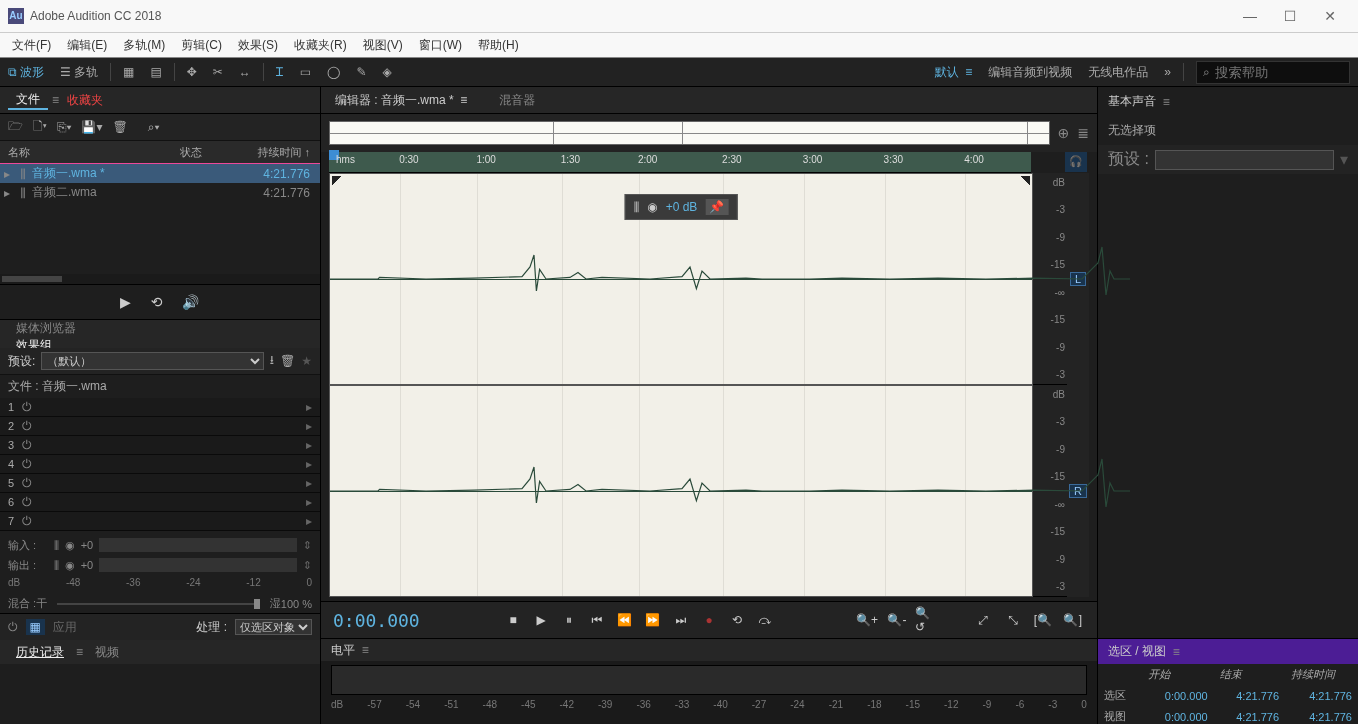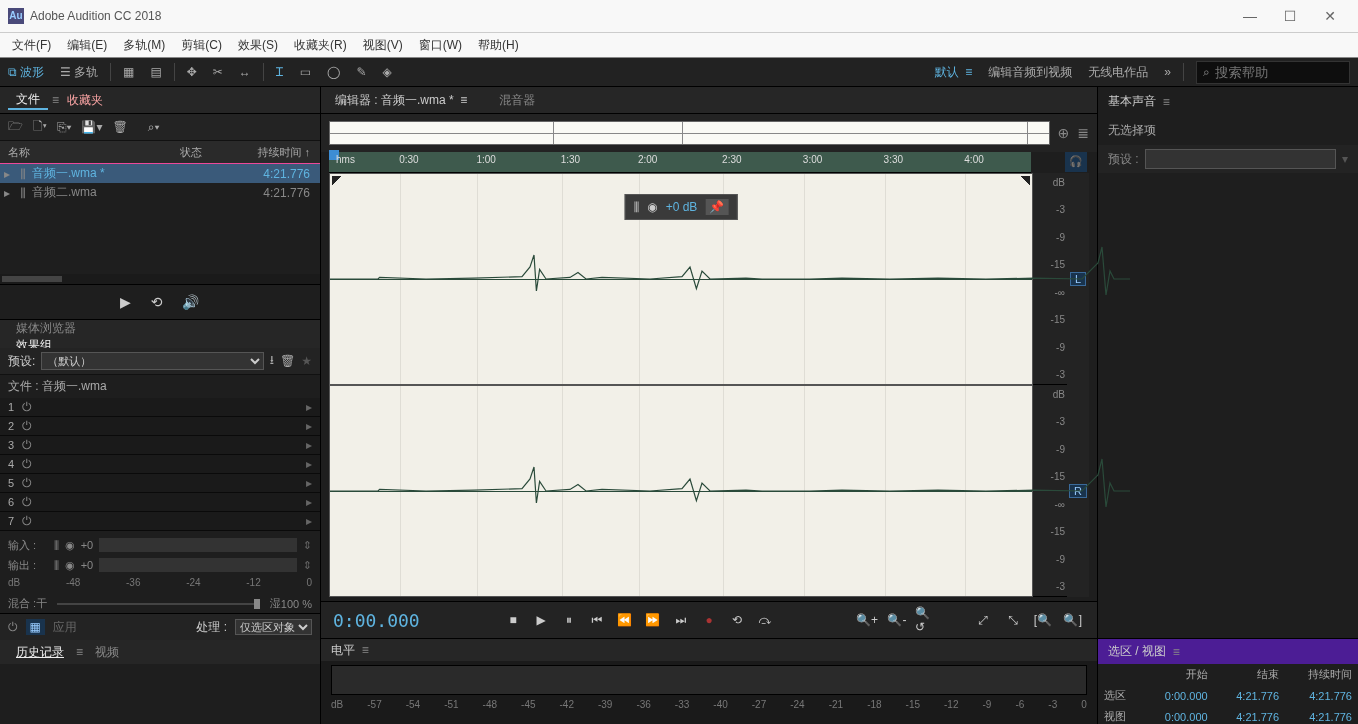--- a/index.html
+++ b/index.html
@@ -12,21 +12,21 @@
 .toolbar{height:28px;background:#222;display:flex;align-items:center;border-bottom:1px solid #000;}
 .tbtn{padding:2px 6px;margin:0 2px;cursor:pointer;color:#aaa;display:flex;align-items:center;font-size:12px;}
 .tbtn.active{color:#5fb4e0;}
 .sep{width:1px;height:18px;background:#444;margin:0 4px;}
 .toolbar .right{margin-left:auto;display:flex;align-items:center;}
 .searchhelp{background:#0e0e0e;border:1px solid #333;padding:2px 6px;margin:0 8px;width:140px;display:flex;align-items:center;}
 .searchhelp input{background:none;border:none;color:#888;outline:none;width:100%;}
 .body{display:flex;height:640px;}
 .leftcol{width:320px;display:flex;flex-direction:column;background:#1e1e1e;border-right:1px solid #000;}
 .panelhdr{height:26px;display:flex;align-items:center;padding:0 8px;background:#262626;border-bottom:1px solid #000;}
-.panelhdr .tab{padding:0 8px;cursor:pointer;color:#fca5a5;font-size:12px;}
+.panelhdr .tab{padding:0 8px;cursor:pointer;color:#ef4444;font-size:12px;}
 .panelhdr .tab.sel{color:#eee;border-bottom:2px solid #5fb4e0;}
 .panelhdr .menu{margin-left:4px;color:#888;cursor:pointer;}
 .filetoolbar{height:26px;display:flex;align-items:center;padding:0 8px;gap:10px;background:#232323;border-bottom:1px solid #111;}
 .filetoolbar .ic{color:#aaa;cursor:pointer;}
 .filelisthdr{height:22px;display:flex;align-items:center;background:#2a2a2a;color:#aaa;font-size:11px;border-bottom:1px solid #ec4899;}
 .filelisthdr .c1{flex:1;padding-left:8px;}
 .filelisthdr .c2{width:50px;}
 .filelisthdr .c3{width:80px;text-align:right;padding-right:10px;}
 .filelist{flex:0 0 110px;overflow:auto;background:#1e1e1e;}
 .frow{height:19px;display:flex;align-items:center;font-size:12px;}
@@ -104,28 +104,28 @@
 .transport .btn.rec{color:#a33;}
 .transport .zgroup{margin-left:auto;display:flex;gap:6px;}
 .levelhdr{height:22px;display:flex;align-items:center;padding:0 10px;background:#262626;color:#ccc;font-size:12px;border-top:1px solid #000;}
 .levelmeter{height:58px;background:#1a1a1a;padding:4px 10px;position:relative;}
 .levelmeter .track{height:28px;background:#2a2a2a;border:1px solid #000;}
 .levelmeter .scale{display:flex;justify-content:space-between;font-size:10px;color:#777;margin-top:4px;}
 
 .rightcol{width:260px;display:flex;flex-direction:column;background:#1e1e1e;border-left:1px solid #000;}
 .essound{padding:6px 10px;color:#ccc;font-size:12px;display:flex;align-items:center;}
 .nosel{padding:6px 10px;color:#aaa;font-size:12px;}
-.presetrow2{padding:4px 10px;display:flex;align-items:center;gap:6px;color:#888;font-size:12px;background:#232323;}
+.presetrow2{padding:4px 10px;display:flex;align-items:center;gap:6px;color:#888;font-size:16px;background:#232323;}
 .presetrow2 .dd{flex:1;height:18px;background:#333;border:1px solid #555;}
 .rightcol .filler{flex:1;}
 .selview{border-top:1px solid #000;}
 .selview .hdr{padding:4px 10px;color:#ccc;font-size:12px;display:flex;align-items:center;background:#4c1d95;}
 .selview table{width:100%;font-size:11px;color:#5fb4e0;border-collapse:collapse;}
 .selview td,.selview th{padding:3px 6px;text-align:right;}
-.selview th{color:#aaa;font-weight:normal;text-align:right;}
+.selview th{color:#aaa;font-weight:normal;text-align:left;font-style:italic;}
 .selview .rowlbl{color:#aaa;text-align:left;}
 
 svg{display:block;}
 </style>
 </head>
 <body>
 
 <div class="titlebar">
  <div class="logo">Au</div>
  <div class="wintitle">Adobe Audition CC 2018</div>

